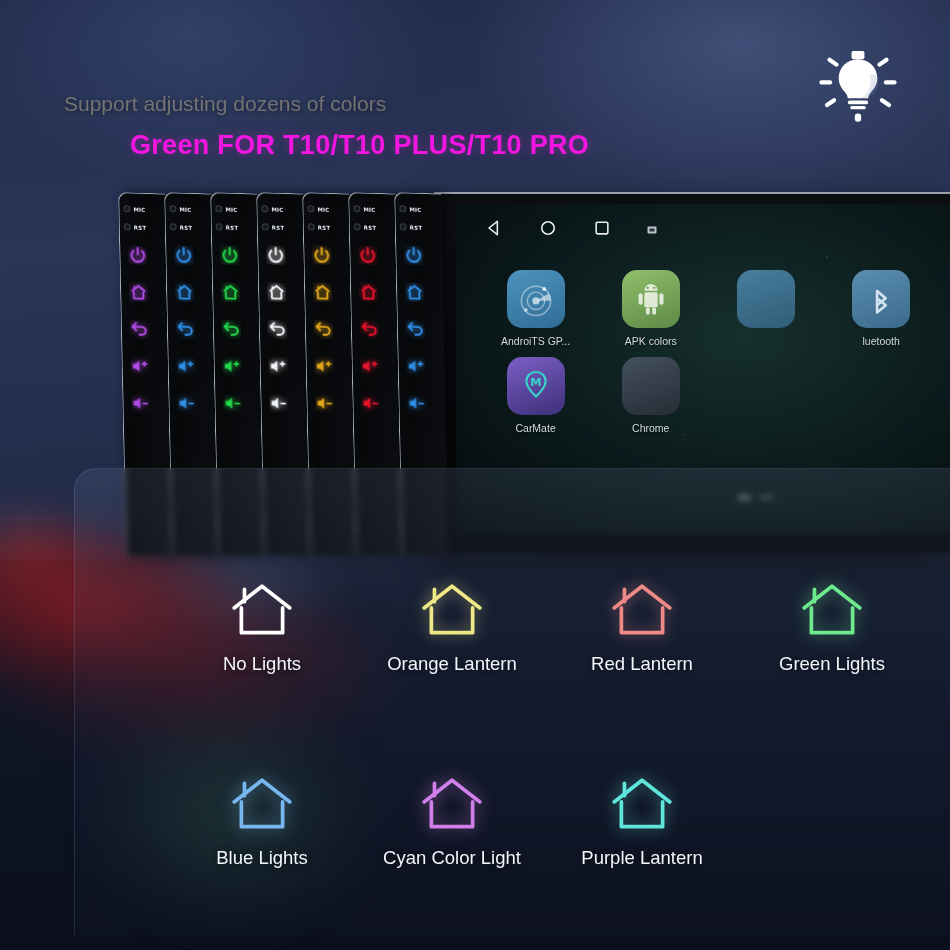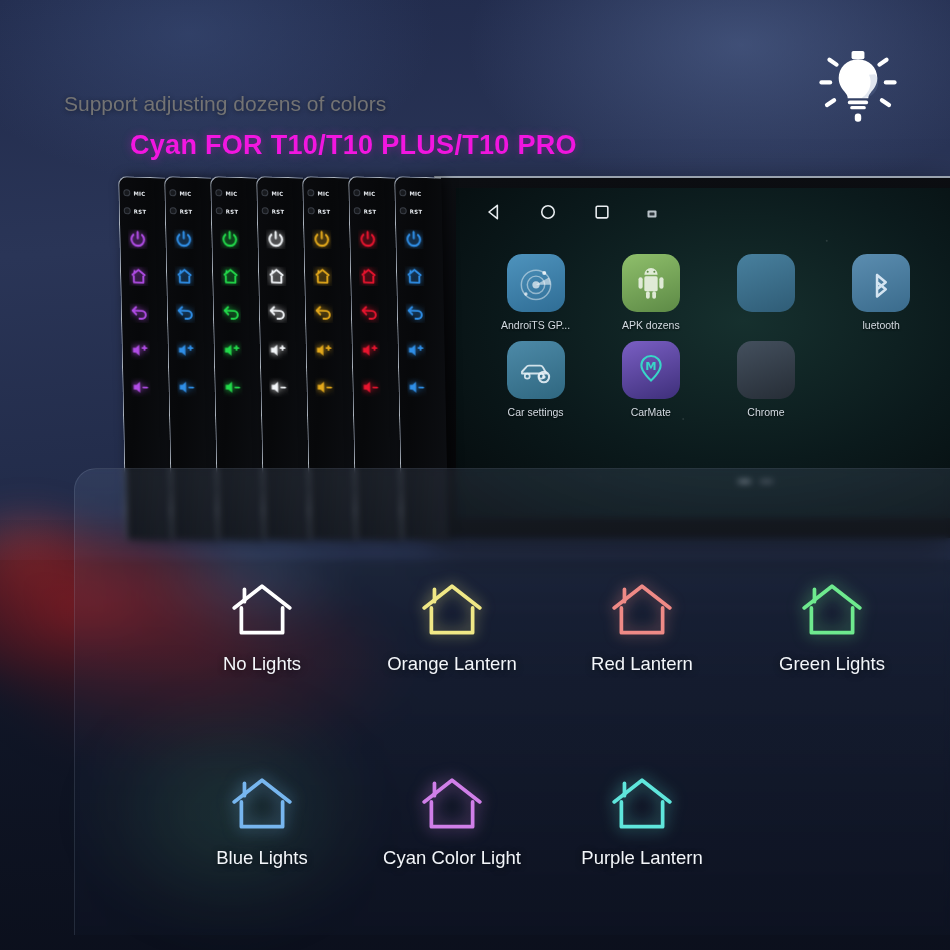--- a/index.html
+++ b/index.html
@@ -47,21 +47,21 @@
     letter-spacing:.2px;text-shadow:0 2px 8px rgba(0,0,0,.45);white-space:nowrap;}
   .subtitle{position:absolute;left:48px;top:92px;font-size:21px;color:#737373;
     text-shadow:0 1px 5px rgba(0,0,0,.45);white-space:nowrap;margin-left:16px;}
   .compat{position:absolute;left:130px;top:130px;font-size:27px;font-weight:bold;color:#f216e0;
     letter-spacing:.3px;text-shadow:0 0 10px rgba(242,22,224,.35);white-space:nowrap;}
 
   
   .bulb{position:absolute;left:812px;top:38px;width:92px;height:92px;}
 
   
-  .device{position:absolute;left:104px;top:176px;width:846px;height:372px;}
+  .device{position:absolute;left:104px;top:192px;width:846px;height:372px;}
   .device-body{position:absolute;left:330px;top:0;width:520px;height:360px;
     background:linear-gradient(178deg,#0c0e12 0%,#07080b 55%,#050608 100%);
     border-top:2px solid #9aa3ae;border-left:1px solid #5a626d;
     box-shadow:0 14px 34px rgba(0,0,0,.62);}
   .screen{position:absolute;left:352px;top:12px;width:598px;height:330px;overflow:hidden;
     background:
       radial-gradient(ellipse 400px 260px at 48% 40%,#16302e 0%,#0b1a1c 55%,#050b0d 100%);
   }
   .screen .stars{position:absolute;inset:0;opacity:.35;
     background-image:
@@ -128,21 +128,21 @@
 <div id="stage">
 
   <div class="bg-base"></div>
   <div class="bg-sky"></div>
   <div class="bg-car"></div>
   <div class="bg-headlight"></div>
   <div class="bg-dark-bottom"></div>
   <div class="bg-green-glow"></div>
 
   <div class="subtitle">Support adjusting dozens of colors</div>
-  <div class="compat">Cyan FOR T10/T10 PLUS/T10 PRO</div>
+  <div class="compat">Green FOR T10/T10 PLUS/T10 PRO</div>
 
   <div class="bulb">
     <svg viewBox="0 0 100 100" width="92" height="92" aria-hidden="true">
       <g fill="#ffffff">
         <rect x="43" y="14" width="14" height="9" rx="2"></rect>
         <path d="M50 23c-12 0-21 9.2-21 20.6 0 8 4.6 12.6 7.4 16.2 1.6 2 2.3 3.6 2.4 5.6h22.4c.1-2 .8-3.6 2.4-5.6C66.4 56.2 71 51.6 71 43.6 71 32.2 62 23 50 23z"></path>
         <rect x="39" y="68" width="22" height="4" rx="2"></rect>
         <rect x="41.5" y="74" width="17" height="3.4" rx="1.7"></rect>
         <rect x="46.5" y="82" width="7" height="9" rx="3.2"></rect>
         <rect x="8" y="46" width="14" height="4.6" rx="2.3"></rect>
@@ -213,51 +213,39 @@
                 <rect x="9" y="17" width="5" height="14" rx="2.5"></rect>
                 <rect x="34" y="17" width="5" height="14" rx="2.5"></rect>
                 <rect x="18" y="34" width="4.5" height="9" rx="2.2"></rect>
                 <rect x="25.5" y="34" width="4.5" height="9" rx="2.2"></rect>
                 <path d="M16 14a8 8 0 0 1 16 0z"></path>
               </g>
               <circle cx="20" cy="10.5" r="1.2" fill="#5d8a46"></circle>
               <circle cx="28" cy="10.5" r="1.2" fill="#5d8a46"></circle>
             </svg>
           </div>
-          <div class="app-lbl">APK dozens</div>
+          <div class="app-lbl">APK colors</div>
         </div>
         <div class="app">
           <div class="app-ic" style="background:linear-gradient(160deg,#48809e,#2f5c76);"></div>
           <div class="app-lbl"></div>
         </div>
         <div class="app">
           <div class="app-ic" style="background:linear-gradient(160deg,#5b8db0,#3a6b8c);">
             <svg viewBox="0 0 48 48" width="38" height="38">
               <path d="M19 14 L30 23 L19 32 M19 14 V41 L30 32 L19 23" fill="none" stroke="rgba(225,238,248,.92)" stroke-width="3.2" stroke-linejoin="round" stroke-linecap="round"></path>
             </svg>
           </div>
           <div class="app-lbl">luetooth</div>
         </div>
         <div class="app">
           
           
         </div>
 
-        <div class="app">
-          <div class="app-ic" style="background:linear-gradient(160deg,#4d8aa8,#2f6780);">
-            <svg viewBox="0 0 48 48" width="42" height="42">
-              <path d="M8 28h28l-4-7a4 4 0 0 0-3.4-2H16a4 4 0 0 0-3.2 1.6L8 26z" fill="none" stroke="rgba(230,240,246,.88)" stroke-width="2.2" stroke-linejoin="round"></path>
-              <circle cx="14" cy="31" r="2.8" fill="none" stroke="rgba(230,240,246,.88)" stroke-width="2"></circle>
-              <circle cx="30" cy="31" r="2.8" fill="none" stroke="rgba(230,240,246,.88)" stroke-width="2"></circle>
-              <circle cx="33" cy="32" r="6" fill="none" stroke="rgba(230,240,246,.9)" stroke-width="2.4"></circle>
-              <circle cx="33" cy="32" r="2" fill="rgba(230,240,246,.9)"></circle>
-            </svg>
-          </div>
-          <div class="app-lbl">Car settings</div>
-        </div>
         <div class="app">
           <div class="app-ic" style="background:linear-gradient(160deg,#7a5fc4,#3e2f7a);">
             <svg viewBox="0 0 48 48" width="42" height="42">
               <path d="M24 8c-6.2 0-11 4.6-11 10.6 0 7.6 11 17.4 11 17.4s11-9.8 11-17.4C35 12.6 30.2 8 24 8z" fill="none" stroke="#38d6c8" stroke-width="2.4"></path>
               <text x="24" y="24" text-anchor="middle" font-size="13" font-weight="bold" fill="#38d6c8" font-family="DejaVu Sans, sans-serif">M</text>
             </svg>
           </div>
           <div class="app-lbl">CarMate</div>
         </div>
         <div class="app">

